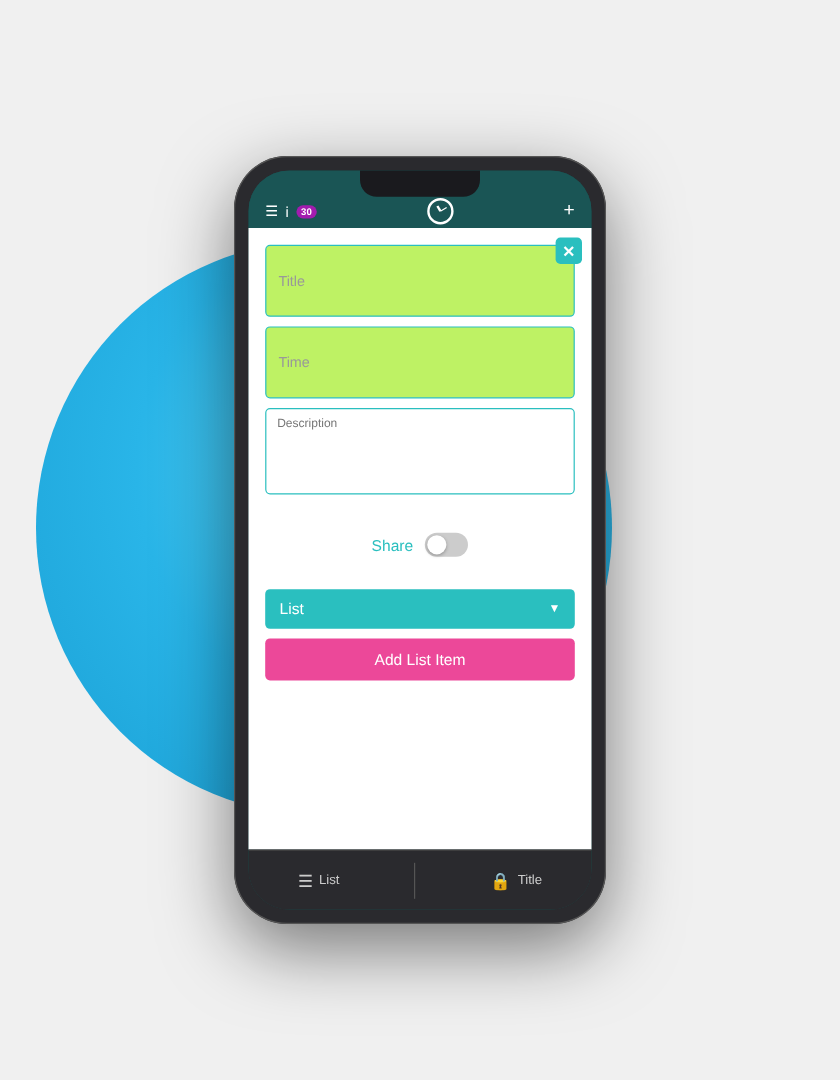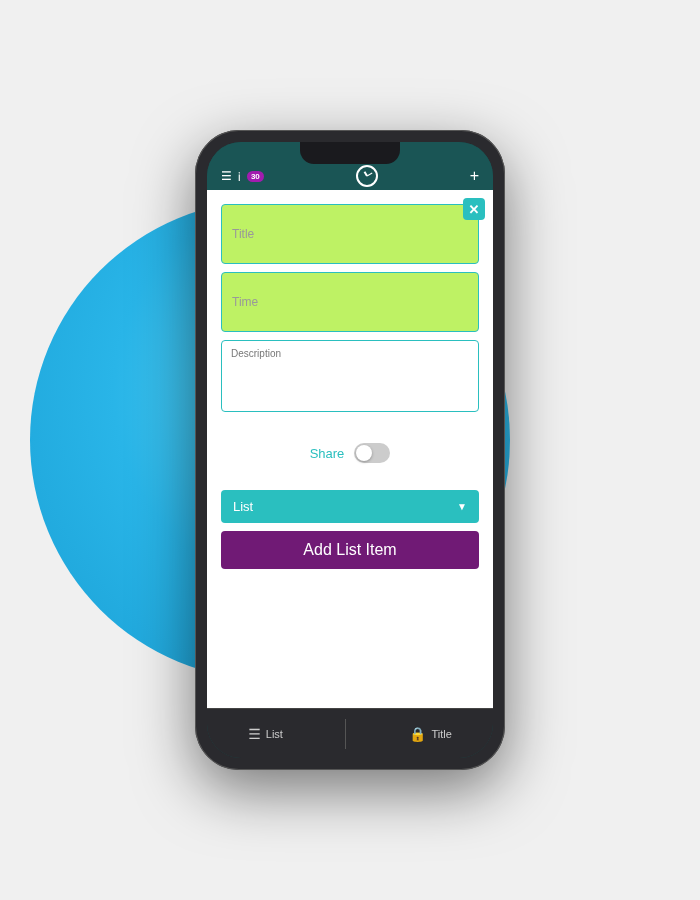--- a/index.html
+++ b/index.html
@@ -284,26 +284,26 @@
       text-align: left;
     }
 
     .dropdown-arrow {
       font-size: 10px;
     }
 
     
     .add-btn {
       width: 100%;
-      background: #701a75;
+      background: #ec4899;
       color: white;
       border: none;
       border-radius: 4px;
       padding: 10px 12px;
-      font-size: 16px;
+      font-size: 13px;
       font-weight: 500;
       cursor: pointer;
       text-align: center;
     }
 
     
     .bottom-space {
       flex: 1;
       background: white;
     }

